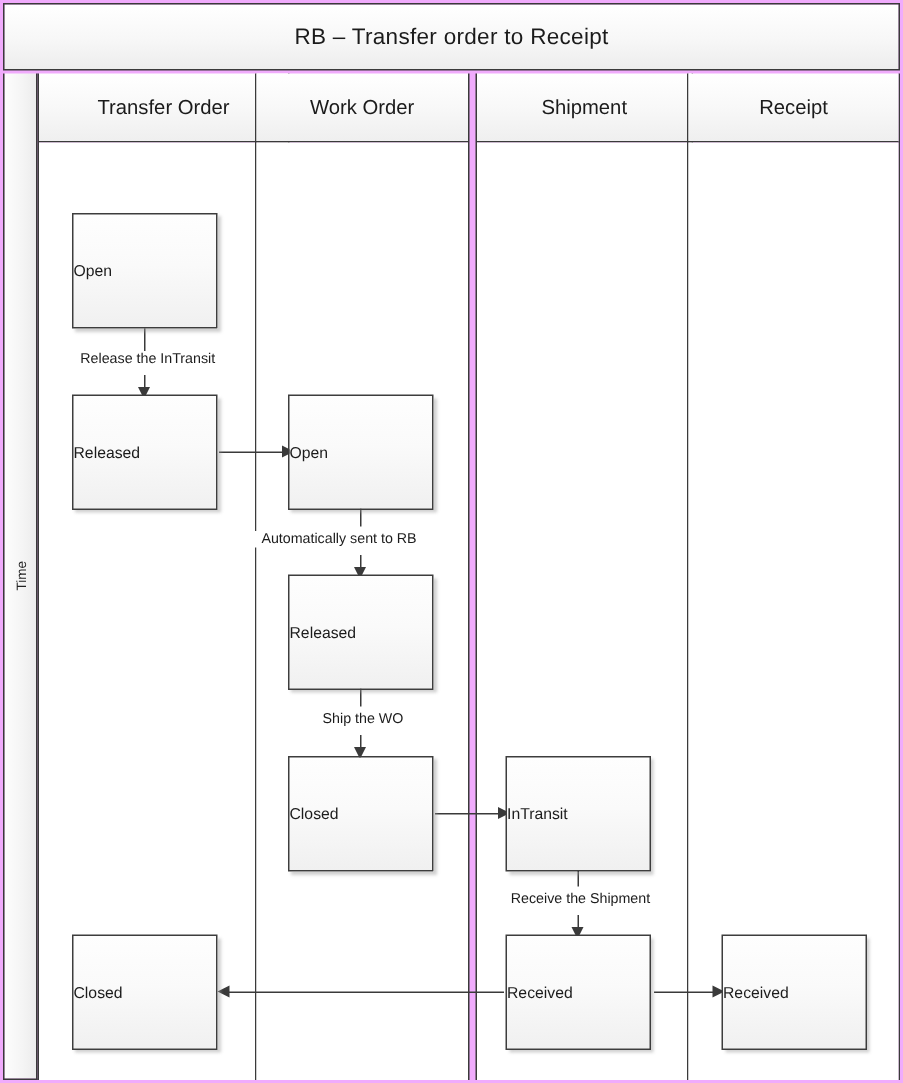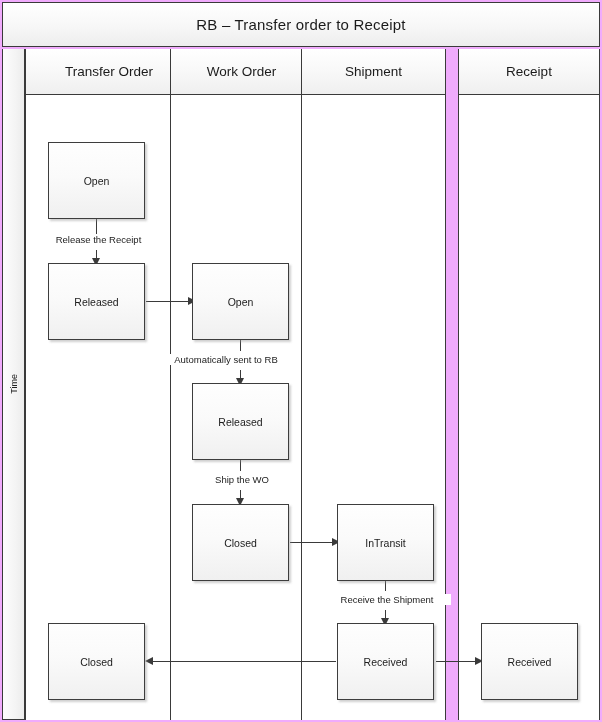--- a/index.html
+++ b/index.html
@@ -103,21 +103,20 @@
 
   
   .node {
     position: absolute;
     box-sizing: border-box;
     border: 1px solid #3d3d3d;
     background: linear-gradient(to bottom, #fefefe 0%, #fafafa 45%, #f0f0f0 100%);
     box-shadow: 2px 2px 2px rgba(150,150,150,0.45);
     display: flex;
     align-items: center;
-    justify-content: center;
   }
   .node span {
     font-size: 10.5px;
     color: #1c1c1c;
     text-align: center;
   }
 
   
   .conn-v {
     position: absolute;
@@ -187,40 +186,40 @@
       <div class="lane-body"></div>
     </div>
 
     <div class="lane" style="left:145px; width:143px;">
       <div class="lane-header">
         <span>Work Order</span>
       </div>
       <div class="lane-body"></div>
     </div>
 
-    <div class="lane" style="left:276px; width:145px;">
+    <div class="lane" style="left:292px; width:145px;">
       <div class="lane-header">
         <span>Shipment</span>
       </div>
       <div class="lane-body"></div>
     </div>
 
     <div class="lane" style="left:433px; width:142px;">
       <div class="lane-header">
         <span>Receipt</span>
       </div>
       <div class="lane-body"></div>
     </div>
 
   </div>
 
   <div class="conn-v" style="left:96px;  top:219px; height:21px;"></div>
   <div class="conn-v" style="left:96px;  top:250px; height:12px;"></div>
   <div class="arrow-down" style="left:92px; top:258px;"></div>
-  <div class="edge-label" style="left:48px; top:234px; width:97px;">Release the Receipt</div>
+  <div class="edge-label" style="left:48px; top:234px; width:97px;">Release the InTransit</div>
 
   <div class="conn-h" style="left:146px; top:301px; width:44px;"></div>
   <div class="arrow-right" style="left:188px; top:297px;"></div>
 
   <div class="conn-v" style="left:240px; top:339px; height:12px;"></div>
   <div class="conn-v" style="left:240px; top:370px; height:12px;"></div>
   <div class="arrow-down" style="left:236px; top:378px;"></div>
   <div class="edge-label" style="left:162px; top:354px; width:124px;">Automatically sent to RB</div>
 
   <div class="conn-v" style="left:240px; top:459px; height:12px;"></div>

